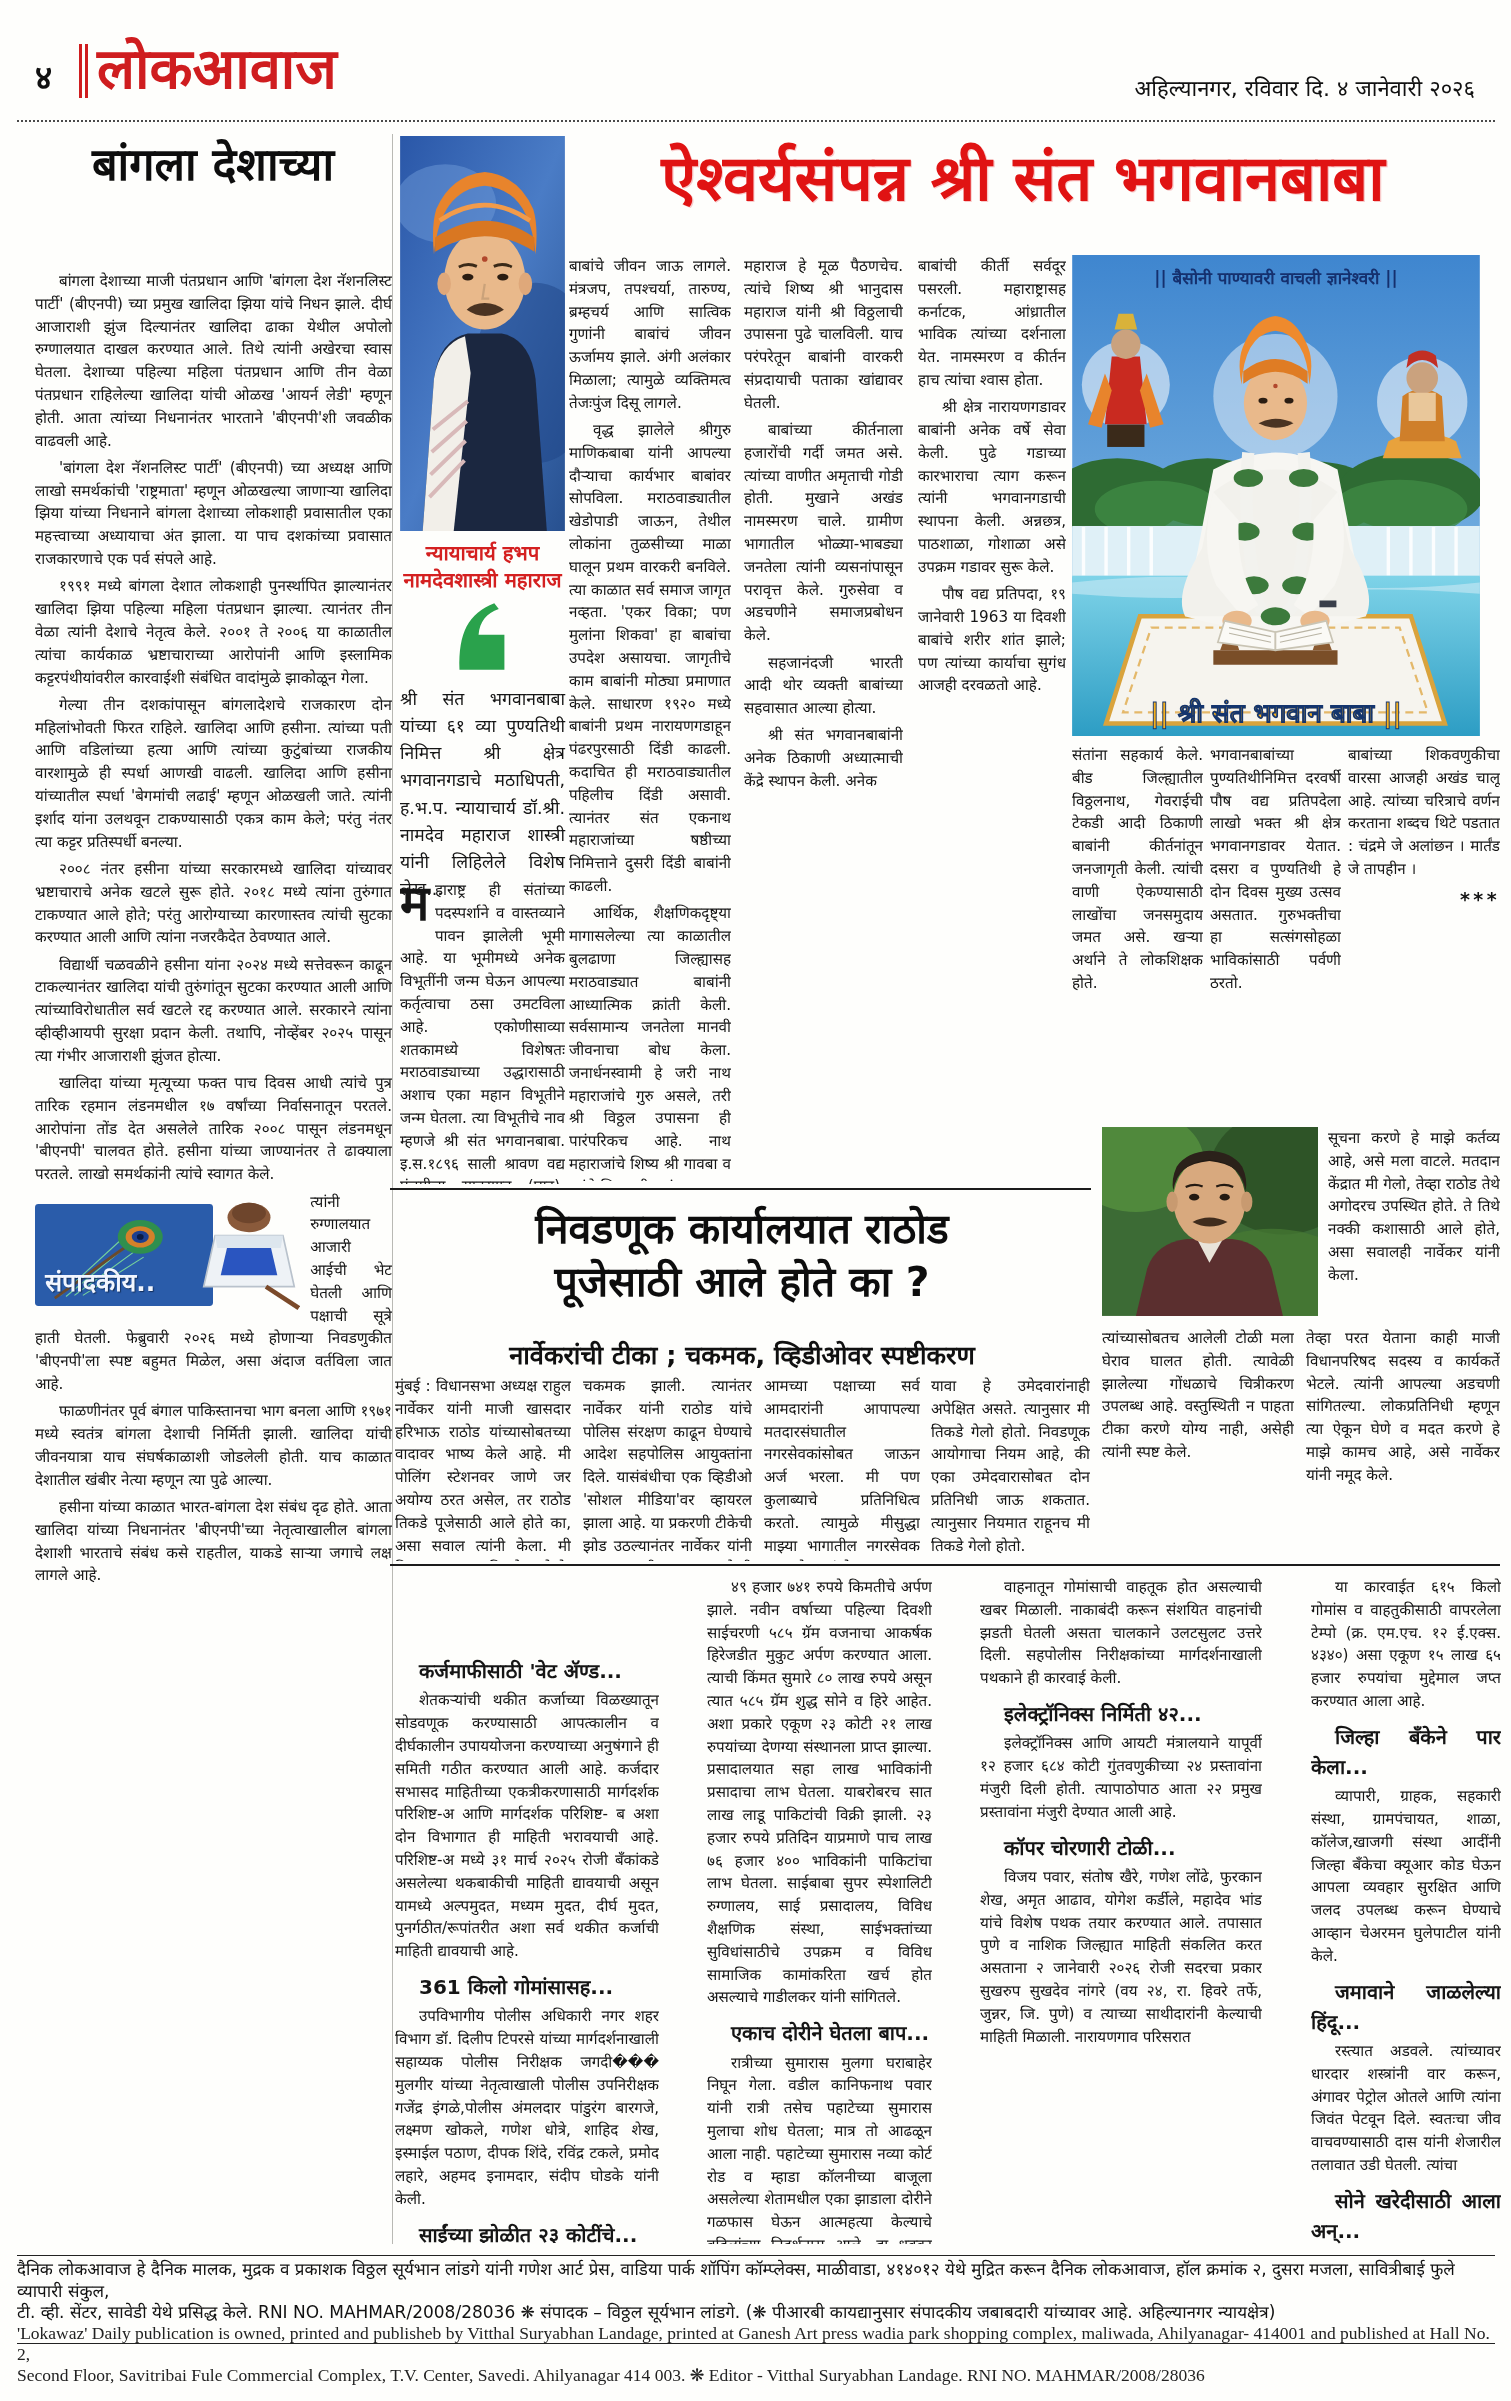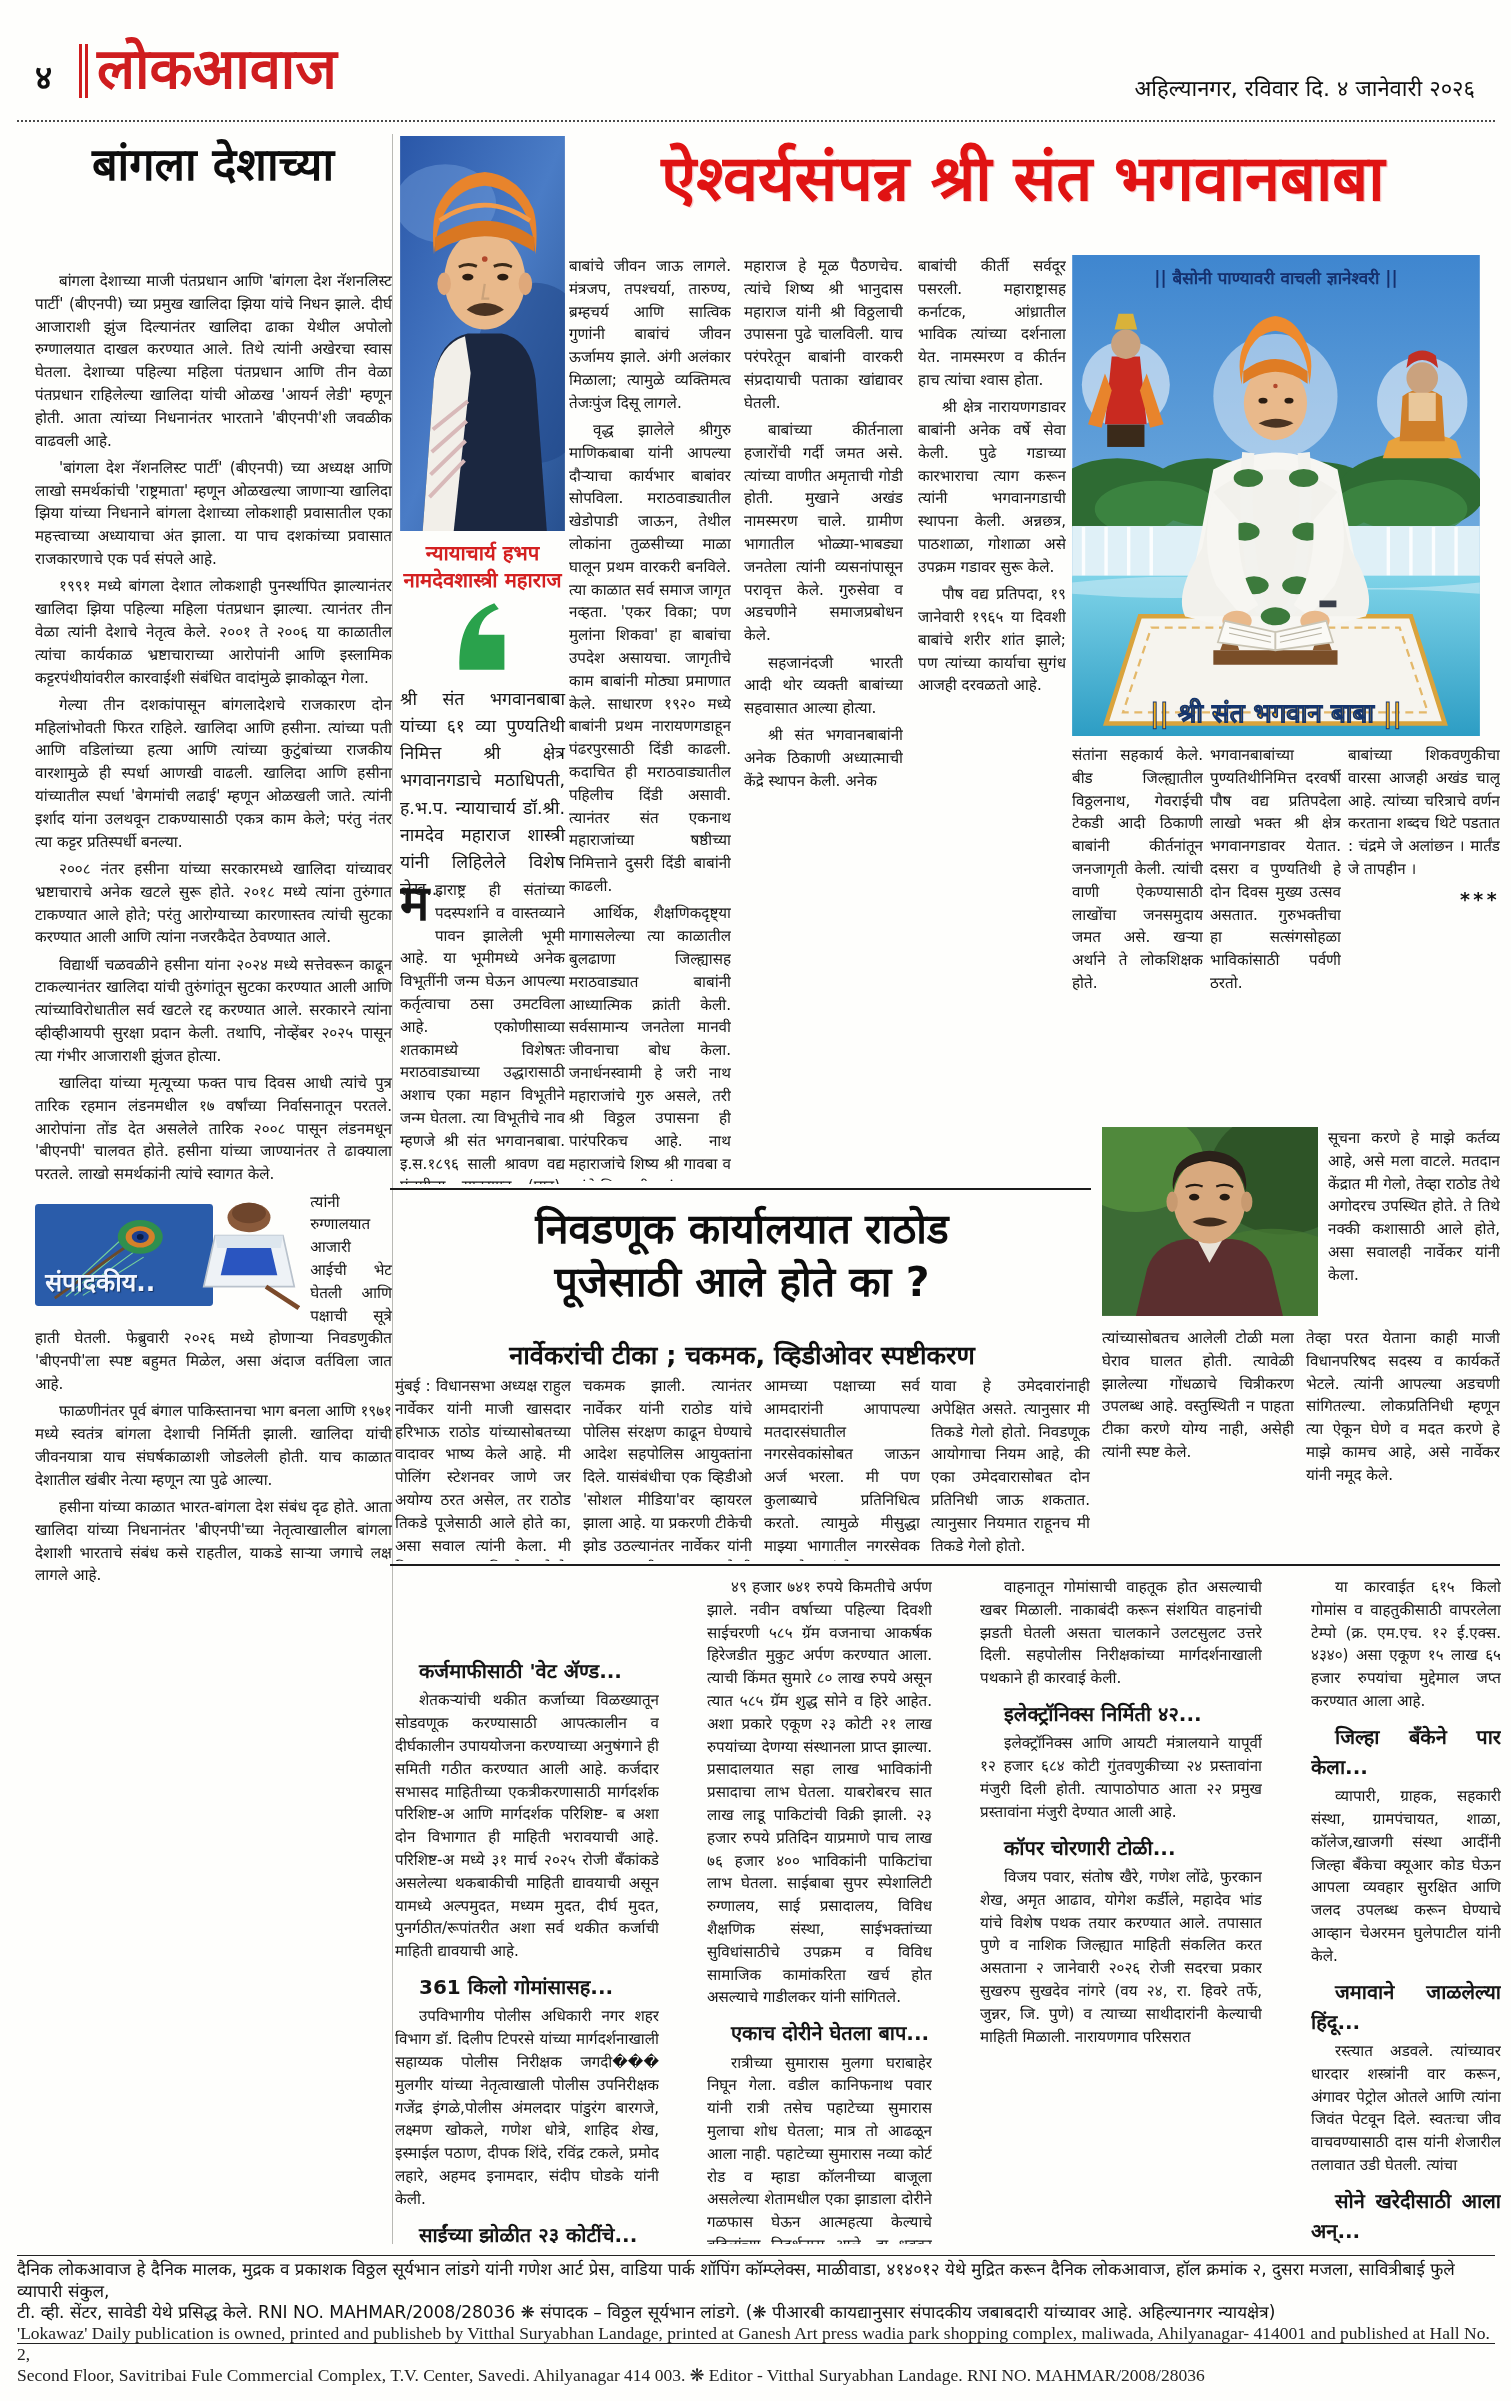--- a/index.html
+++ b/index.html
@@ -152,21 +152,21 @@
   </div>
   <div class="abs body-text just" style="left:744px;top:255px;width:159px;height:926px;">
     <p class="noind">महाराज हे मूळ पैठणचेच. त्यांचे शिष्य श्री भानुदास महाराज यांनी श्री विठ्ठलाची उपासना पुढे चालविली. याच परंपरेतून बाबांनी वारकरी संप्रदायाची पताका खांद्यावर घेतली.</p>
     <p>बाबांच्या कीर्तनाला हजारोंची गर्दी जमत असे. त्यांच्या वाणीत अमृताची गोडी होती. मुखाने अखंड नामस्मरण चाले. ग्रामीण भागातील भोळ्या-भाबड्या जनतेला त्यांनी व्यसनांपासून परावृत्त केले. गुरुसेवा व अडचणीने समाजप्रबोधन केले.</p>
     <p>सहजानंदजी भारती आदी थोर व्यक्ती बाबांच्या सहवासात आल्या होत्या.</p>
     <p>श्री संत भगवानबाबांनी अनेक ठिकाणी अध्यात्माची केंद्रे स्थापन केली. अनेक</p>
   </div>
   <div class="abs body-text just" style="left:918px;top:255px;width:148px;height:926px;">
     <p class="noind">बाबांची कीर्ती सर्वदूर पसरली. महाराष्ट्रासह कर्नाटक, आंध्रातील भाविक त्यांच्या दर्शनाला येत. नामस्मरण व कीर्तन हाच त्यांचा श्वास होता.</p>
     <p>श्री क्षेत्र नारायणगडावर बाबांनी अनेक वर्षे सेवा केली. पुढे गडाच्या कारभाराचा त्याग करून त्यांनी भगवानगडाची स्थापना केली. अन्नछत्र, पाठशाळा, गोशाळा असे उपक्रम गडावर सुरू केले.</p>
-    <p>पौष वद्य प्रतिपदा, १९ जानेवारी १९६५ या दिवशी बाबांचे शरीर शांत झाले; पण त्यांच्या कार्याचा सुगंध आजही दरवळतो आहे.</p>
+    <p>पौष वद्य प्रतिपदा, १९ जानेवारी 1963 या दिवशी बाबांचे शरीर शांत झाले; पण त्यांच्या कार्याचा सुगंध आजही दरवळतो आहे.</p>
   </div>
 
   <svg class="abs" style="left:1072px;top:255px;" width="408" height="481" viewBox="0 0 722 852">
     <defs>
       <linearGradient id="sky" x1="0" y1="0" x2="0" y2="1">
         <stop offset="0" stop-color="#3f86cf"></stop>
           <stop offset="1" stop-color="#8fc3e8"></stop>
       </linearGradient>
       <linearGradient id="water" x1="0" y1="0" x2="0" y2="1">
         <stop offset="0" stop-color="#7ed3e8"></stop>

